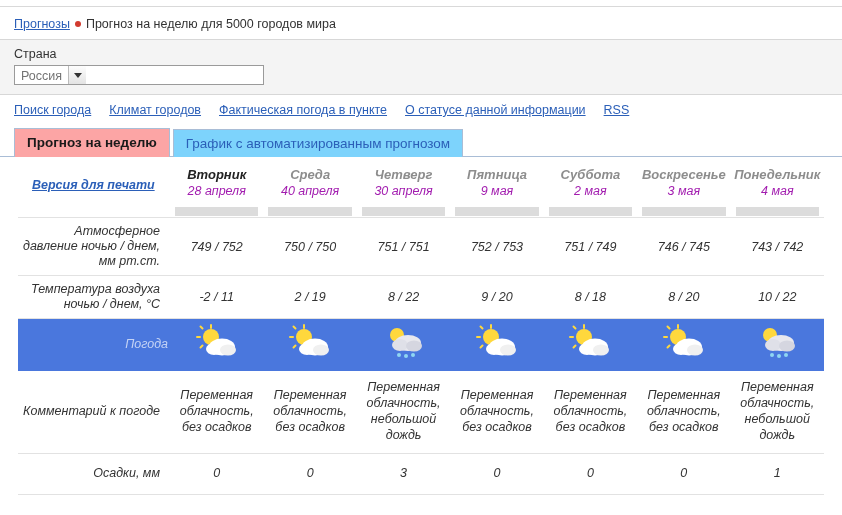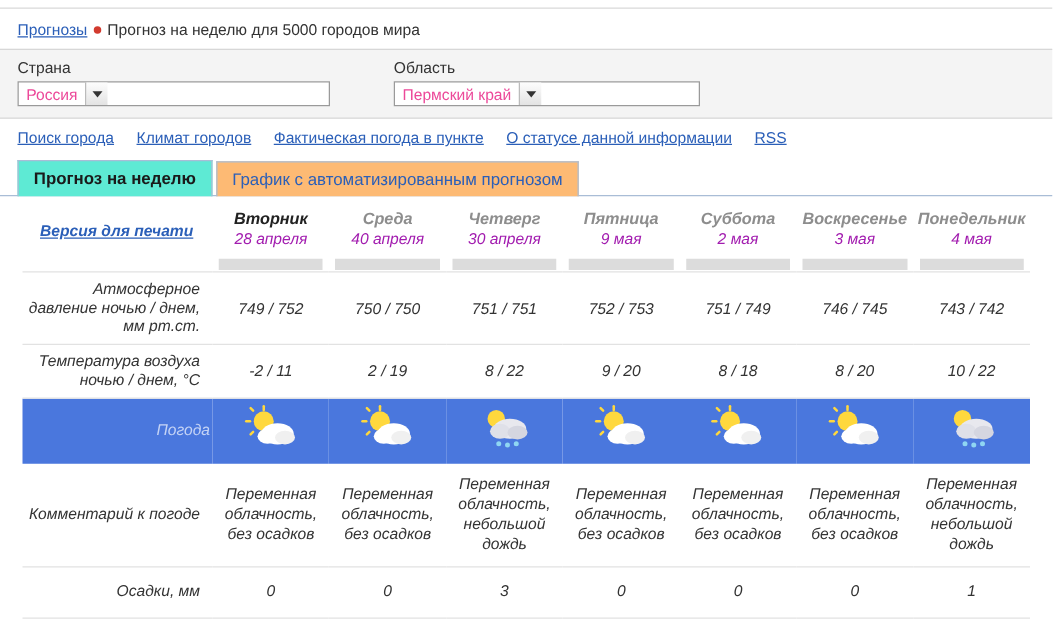--- a/index.html
+++ b/index.html
@@ -71,21 +71,21 @@
     background: #fff;
     border: 1px solid #9a9a9a;
     height: 20px;
     font-size: 12.5px;
   }
   .combo .val {
     padding: 2px 6px;
     line-height: 16px;
     white-space: nowrap;
     overflow: hidden;
-    color: #ec4899;
+    color: #737373;
   }
   .combo .arrow {
     width: 18px;
     border-left: 1px solid #bbb;
     background: linear-gradient(#fdfdfd, #e3e3e3);
     display: flex;
     align-items: center;
     justify-content: center;
     cursor: pointer;
   }
@@ -119,28 +119,28 @@
     padding: 4px 0 0 14px;
     border-bottom: 1px solid #a9bdd6;
     background: #ffffff;
   }
   .tab {
     padding: 6px 12px 6px 12px;
     font-size: 13.5px;
     color: #2b5fb8;
     border: 1px solid #a9bdd6;
     border-bottom: none;
-    background: #fdba74;
+    background: #7dd3fc;
     margin-right: 3px;
     cursor: pointer;
     position: relative;
     top: 1px;
   }
   .tab.active {
-    background: #5eead4;
+    background: #fca5a5;
     color: #1a1a1a;
     font-weight: bold;
     border-color: #a9bdd6;
     padding-bottom: 7px;
   }
 
   
   table.fc {
     border-collapse: collapse;
     width: 100%;
@@ -238,29 +238,20 @@
   <div class="selectors">
     <div class="sel-group">
       <span class="sel-label">Страна</span>
       <div class="combo w1">
         <div class="val">Россия</div>
         <div class="arrow">
             <i></i>
           </div>
       </div>
     </div>
-    <div class="sel-group">
-      <span class="sel-label">Область</span>
-      <div class="combo w2">
-        <div class="val">Пермский край</div>
-        <div class="arrow">
-            <i></i>
-          </div>
-      </div>
-    </div>
   </div>
 
   <div class="linkrow">
     <a>Поиск города</a><a>Климат городов</a><a>Фактическая погода в пункте</a><a>О статусе данной информации</a><a>RSS</a>
   </div>
 
   <div class="tabs">
     <div class="tab active">Прогноз на неделю</div>
     <div class="tab">График с автоматизированным прогнозом</div>
   </div>

